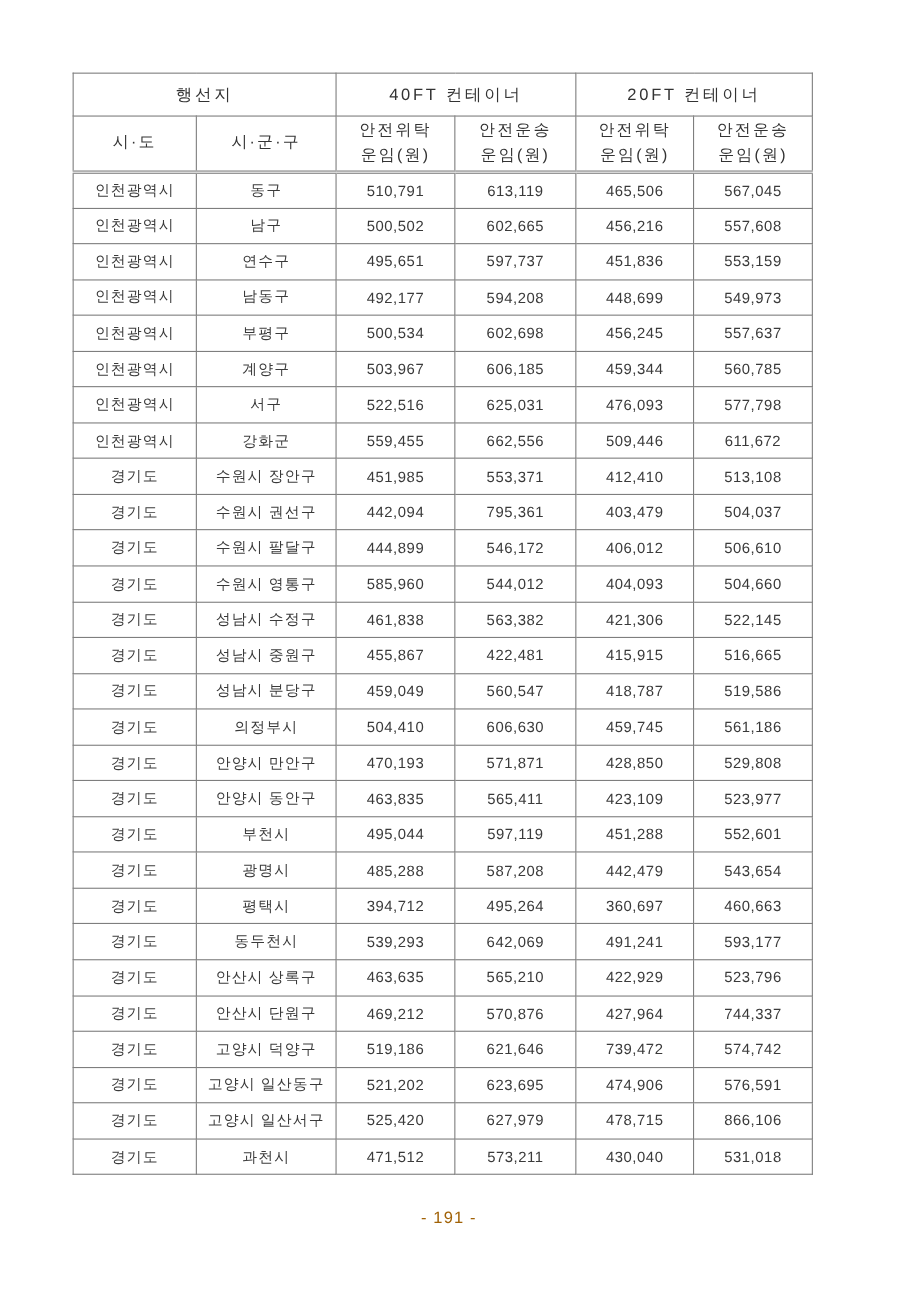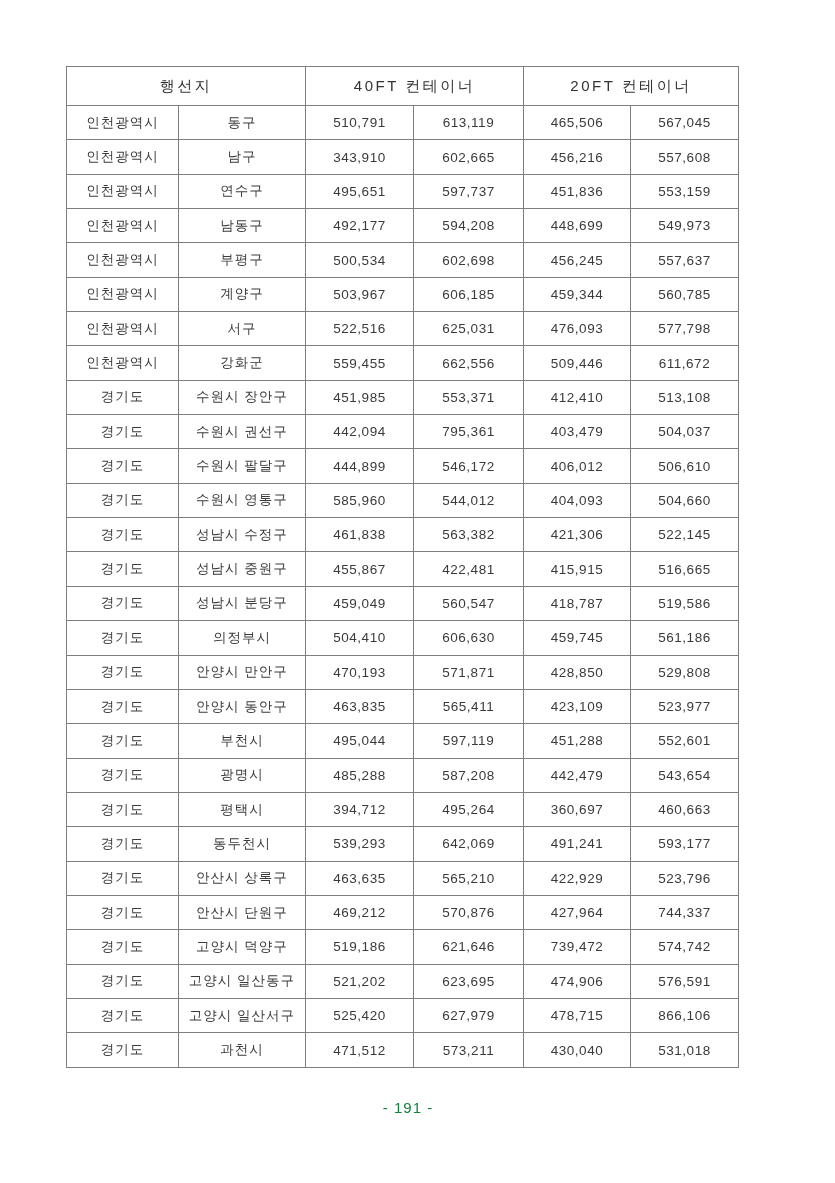--- a/index.html
+++ b/index.html
@@ -65,21 +65,21 @@
     letter-spacing: 1px;
   }
   .footer {
     position: absolute;
     top: 1099px;
     left: 0;
     width: 100%;
     text-align: center;
     font-size: 15px;
     letter-spacing: 1px;
-    color: #15803d;
+    color: #a16207;
   }
 </style>
 </head>
 <body>
 
 <div class="page">
 
   <table class="rate-table">
     <colgroup>
       <col style="width:112px">
@@ -88,34 +88,46 @@
       <col style="width:110px">
       <col style="width:107px">
       <col style="width:108px">
     </colgroup>
     <thead>
       <tr class="group-row">
         <th colspan="2">행선지</th>
         <th colspan="2">40FT 컨테이너</th>
         <th colspan="2">20FT 컨테이너</th>
       </tr>
+      <tr class="sub-row">
+        <th>시·도</th>
+        <th>시·군·구</th>
+        <th>안전위탁
+운임(원)</th>
+        <th>안전운송
+운임(원)</th>
+        <th>안전위탁
+운임(원)</th>
+        <th>안전운송
+운임(원)</th>
+      </tr>
     </thead>
     <tbody id="rate-tbody">
         <tr>
           <td class="korean">인천광역시</td>
           <td class="korean">동구</td>
           <td>510,791</td>
           <td>613,119</td>
           <td>465,506</td>
           <td>567,045</td>
         </tr>
         <tr>
           <td class="korean">인천광역시</td>
           <td class="korean">남구</td>
-          <td>343,910</td>
+          <td>500,502</td>
           <td>602,665</td>
           <td>456,216</td>
           <td>557,608</td>
         </tr>
         <tr>
           <td class="korean">인천광역시</td>
           <td class="korean">연수구</td>
           <td>495,651</td>
           <td>597,737</td>
           <td>451,836</td>

